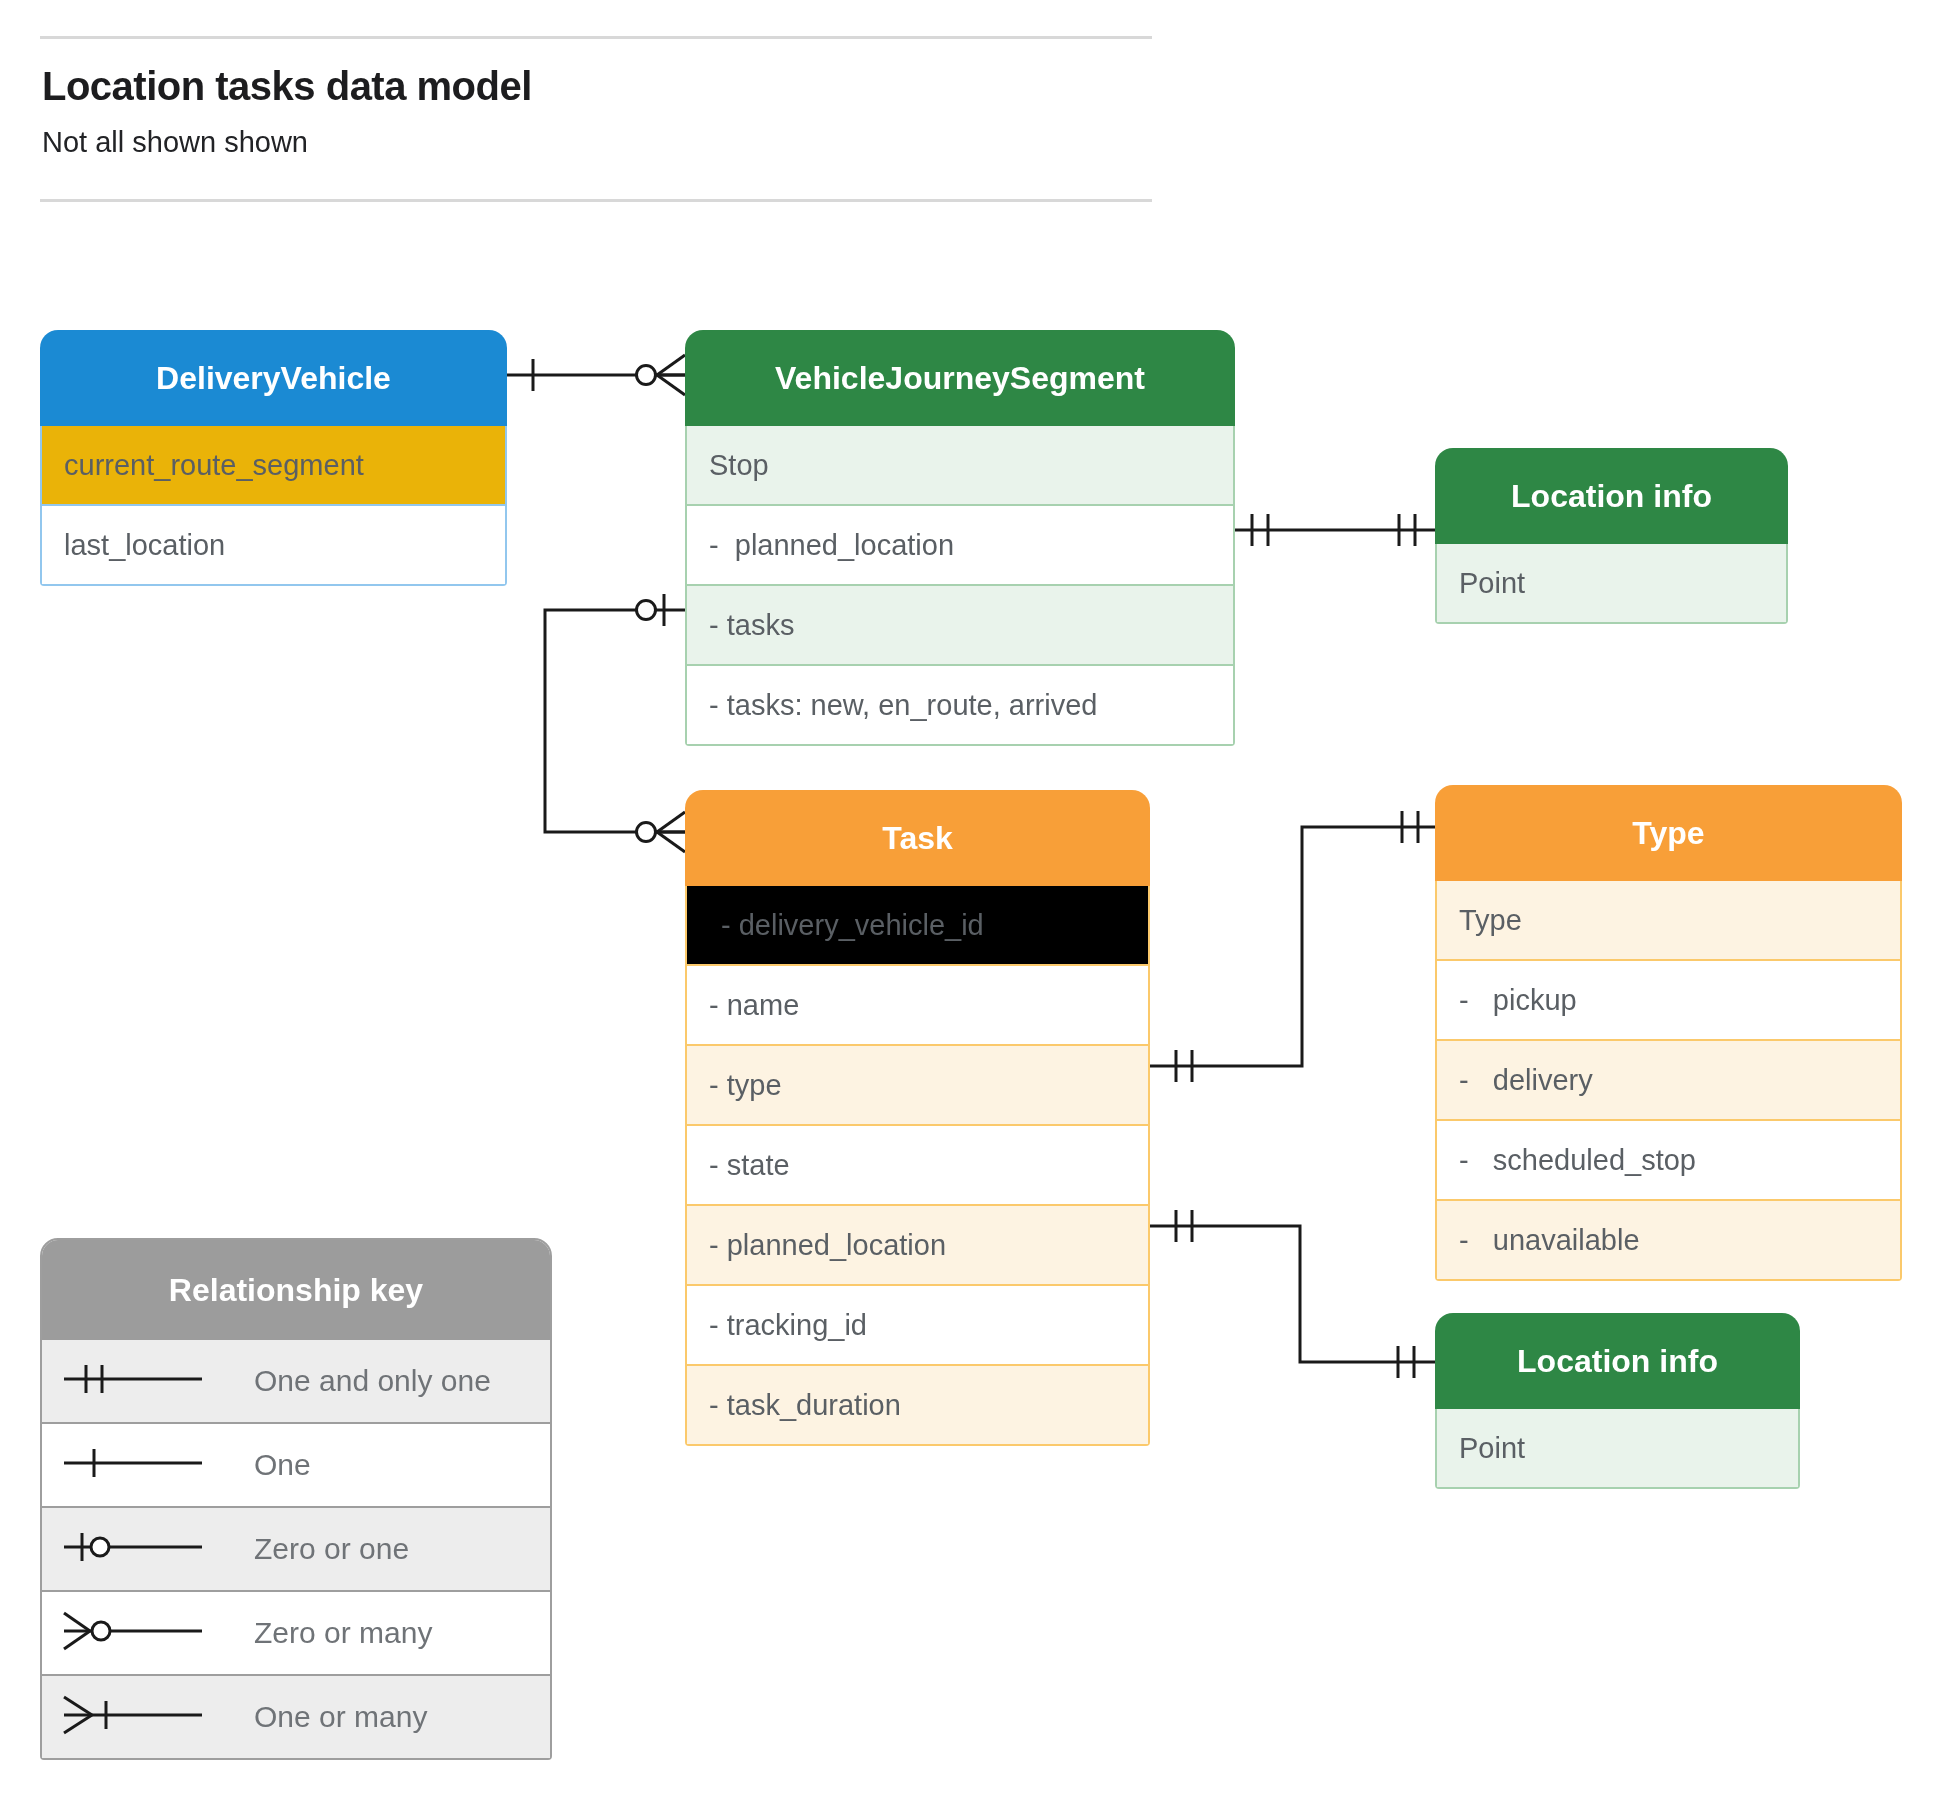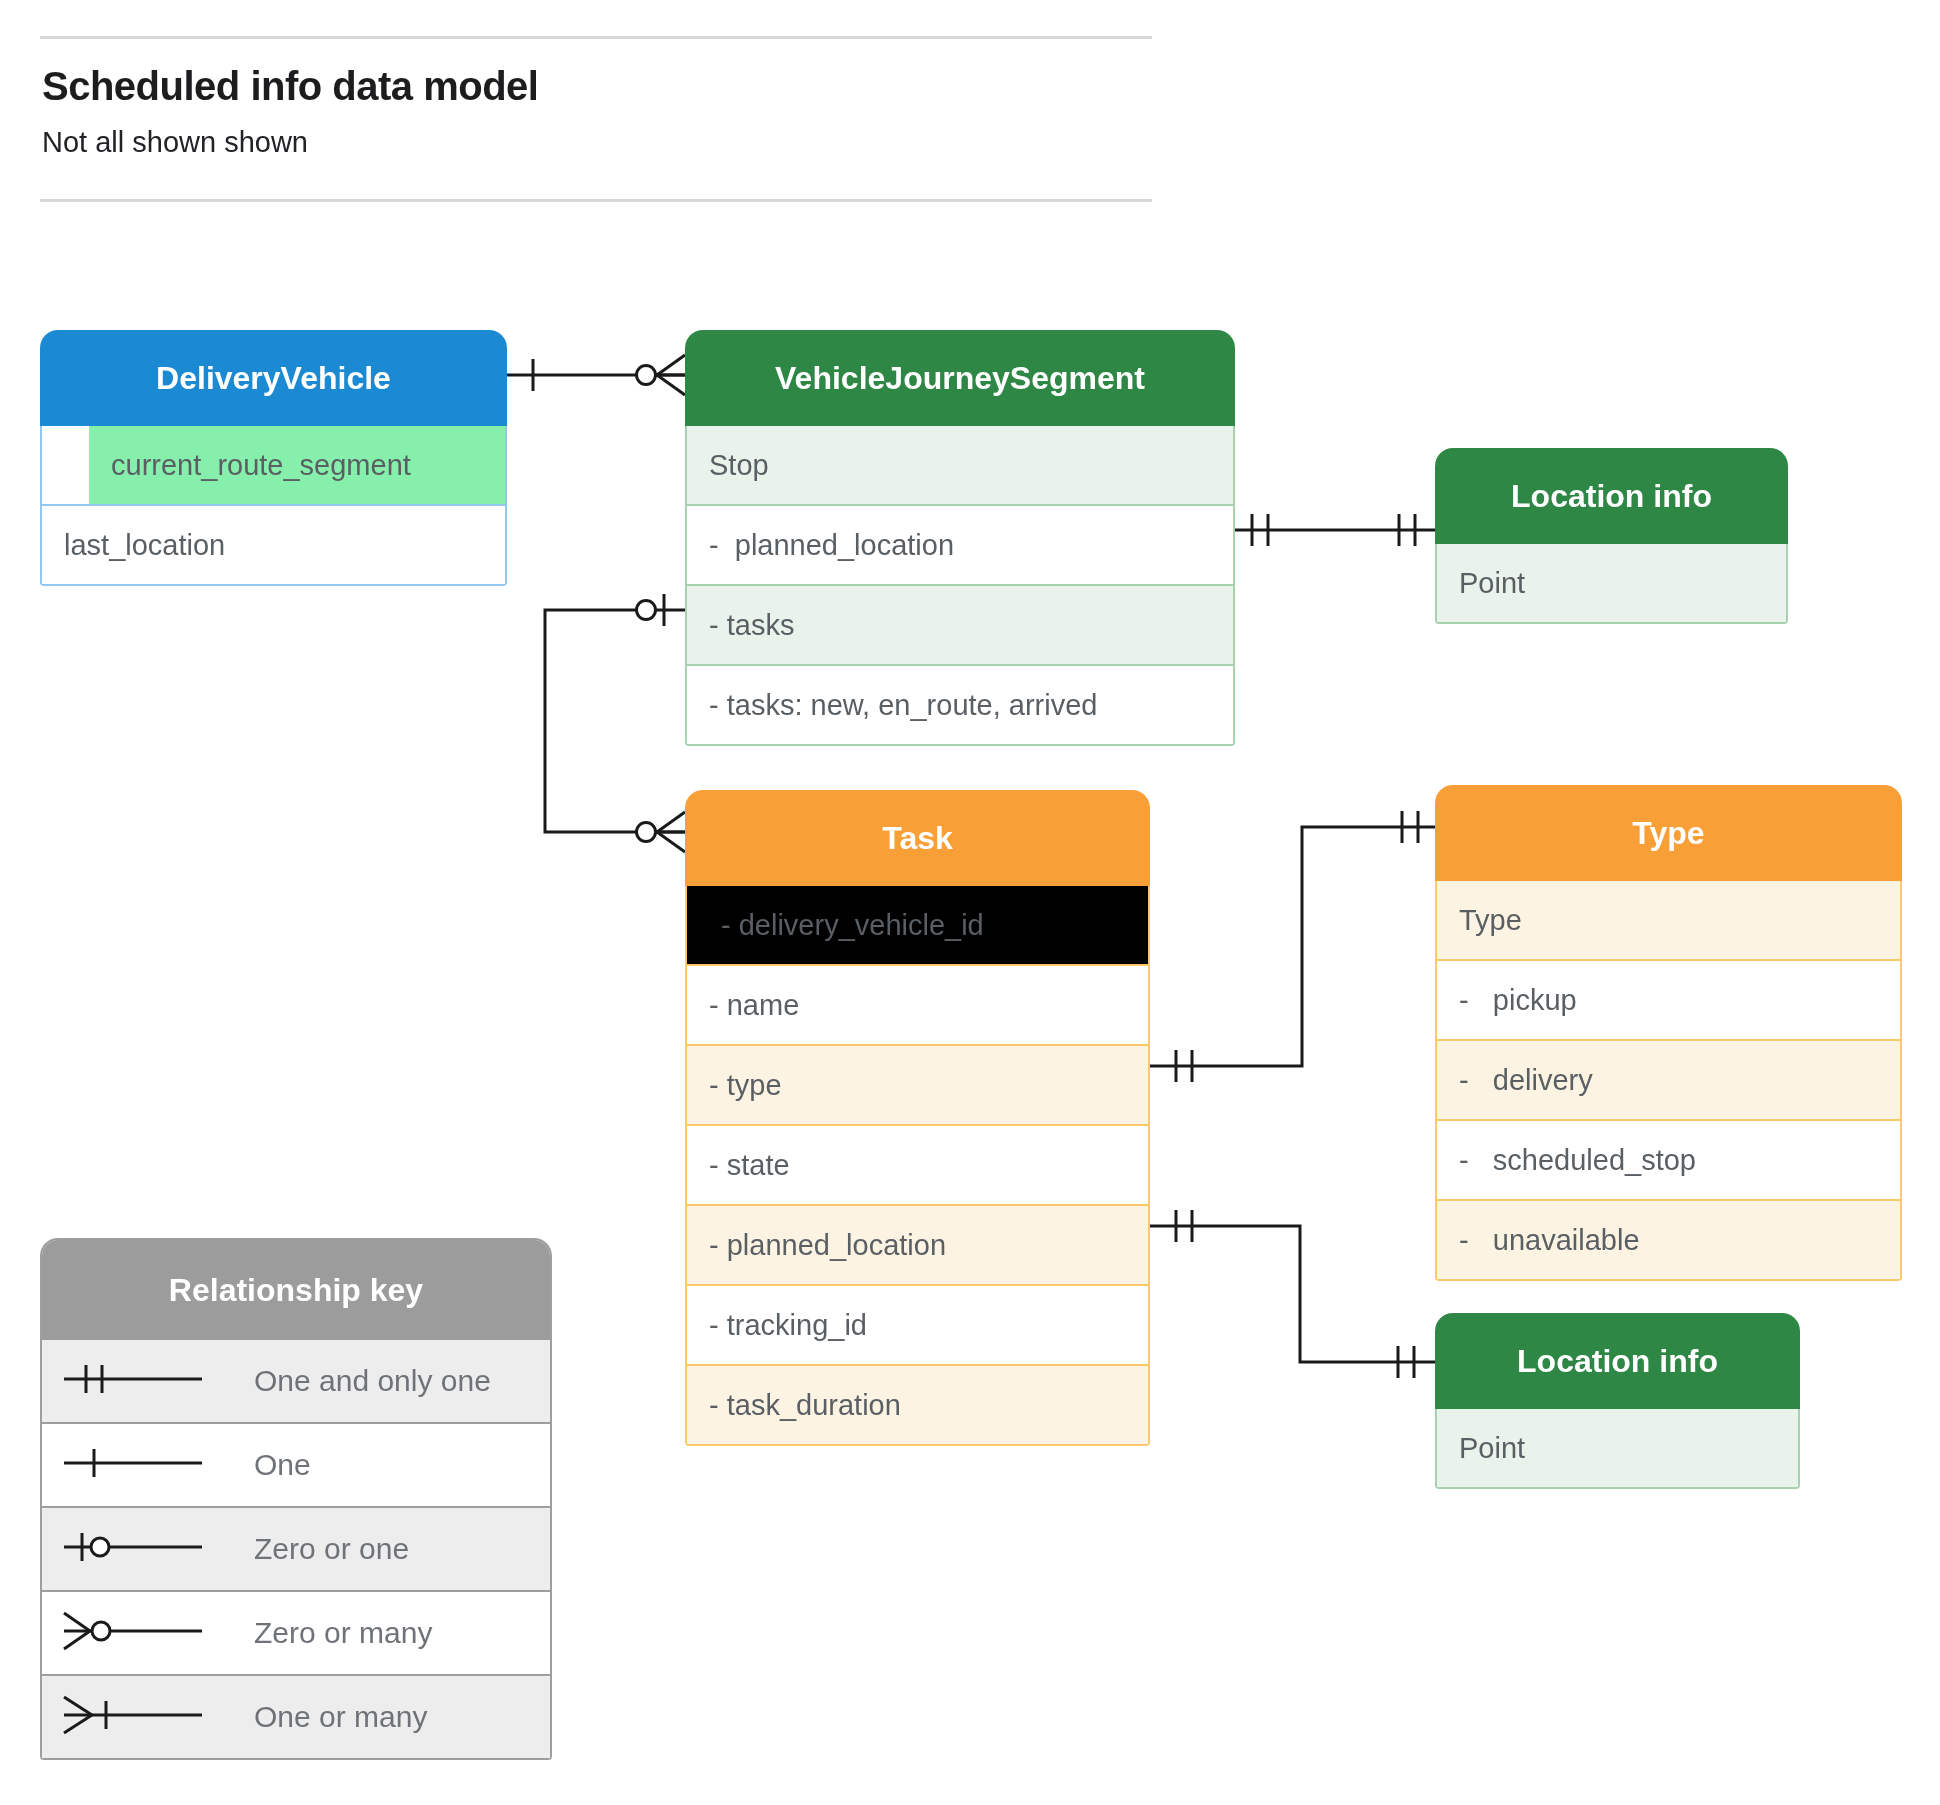--- a/index.html
+++ b/index.html
@@ -26,21 +26,21 @@
   .legend-row{height:82px;display:flex;align-items:center;}
   .legend-row + .legend-row{border-top:2px solid #9e9e9e;}
   .legend-symbol{margin-left:20px;flex:0 0 auto;}
   .legend-label{margin-left:22px;font-size:30px;color:#6f7377;white-space:pre;}
 </style>
 </head>
 <body>
 
 <div class="canvas">
   <div class="rule" style="top:36px"></div>
-  <div class="page-title">Scheduled info data model</div>
+  <div class="page-title">Location tasks data model</div>
   <div class="page-subtitle">Not all shown shown</div>
   <div class="rule" style="top:199px"></div>
 
   <svg id="connector-layer" width="1940" height="1805" viewBox="0 0 1940 1805">
       <g fill="none" stroke="#1a1a1a" stroke-width="3">
         <polyline points="507,375 685,375"></polyline>
         <line x1="533" y1="359" x2="533" y2="391"></line>
         <circle cx="646" cy="375" r="9.5" fill="#ffffff"></circle>
         <line x1="657" y1="375" x2="685" y2="355"></line>
         <line x1="657" y1="375" x2="685" y2="375"></line>
@@ -75,21 +75,21 @@
         <line x1="1192" y1="1210" x2="1192" y2="1242"></line>
         <line x1="1398" y1="1346" x2="1398" y2="1378"></line>
         <line x1="1414" y1="1346" x2="1414" y2="1378"></line>
       </g>
     </svg>
 
   <div id="entities">
       <div class="entity" style="left: 40px; top: 330px; width: 467px;">
         <div class="entity-header" style="background: rgb(27, 138, 211);">DeliveryVehicle</div>
         <div class="entity-rows" style="border-color: rgb(146, 199, 238);">
-          <div class="entity-row" style="border-color: rgb(146, 199, 238); background: #86efac; margin-left: 47px;">current_route_segment</div>
+          <div class="entity-row" style="border-color: rgb(146, 199, 238); background: #eab308;">current_route_segment</div>
           <div class="entity-row" style="border-color: rgb(146, 199, 238); background: rgb(255, 255, 255);">last_location</div>
         </div>
       </div>
       <div class="entity" style="left: 685px; top: 330px; width: 550px;">
         <div class="entity-header" style="background: rgb(46, 135, 69);">VehicleJourneySegment</div>
         <div class="entity-rows" style="border-color: rgb(167, 209, 175);">
           <div class="entity-row" style="border-color: rgb(167, 209, 175); background: rgb(233, 243, 235);">Stop</div>
           <div class="entity-row" style="border-color: rgb(167, 209, 175); background: rgb(255, 255, 255);">-  planned_location</div>
           <div class="entity-row" style="border-color: rgb(167, 209, 175); background: rgb(233, 243, 235);">- tasks</div>
           <div class="entity-row" style="border-color: rgb(167, 209, 175); background: rgb(255, 255, 255);">- tasks: new, en_route, arrived</div>

